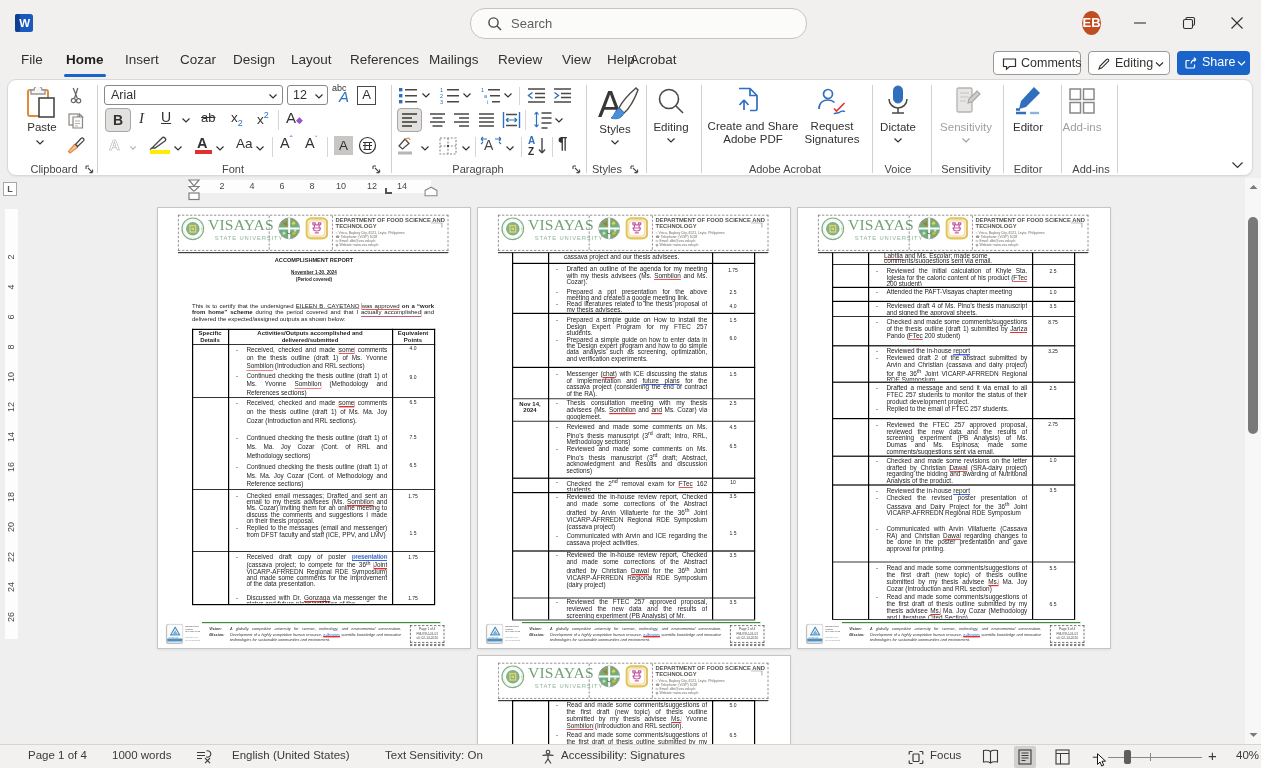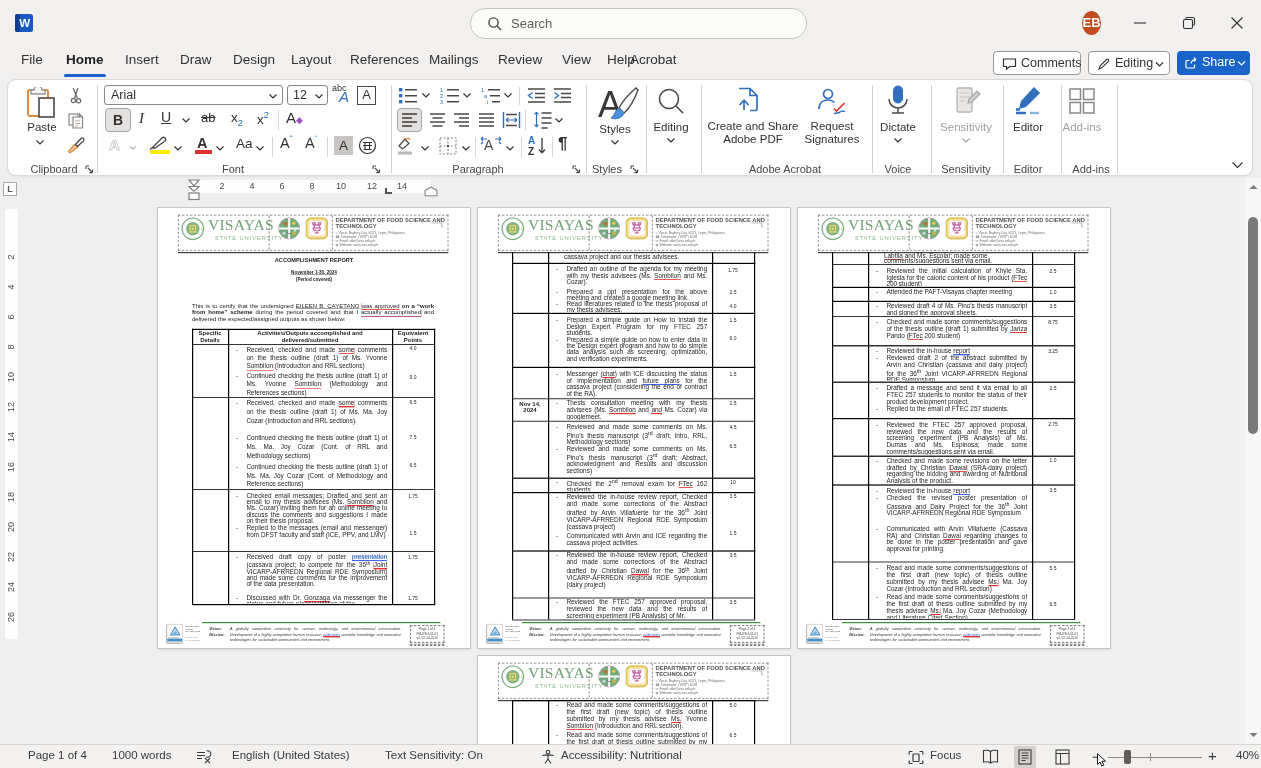--- a/index.html
+++ b/index.html
@@ -59,21 +59,21 @@
   <svg class="abs" style="left:1230px;top:16px" width="14" height="14" viewBox="0 0 14 14">
         <path d="M1.5 1.5 L12.5 12.5 M12.5 1.5 L1.5 12.5" stroke="#323130" stroke-width="1.1"></path>
       </svg>
 </div>
 
 <div id="tabrow">
   <div class="tab" style="left:21px">File</div>
   <div class="tab" style="left:66px;font-weight:bold;color:#1f1e1d">Home</div>
   <div class="abs" style="left:64px;top:27px;width:42px;height:3px;background:#1a63c9;border-radius:2px"></div>
   <div class="tab" style="left:125px">Insert</div>
-  <div class="tab" style="left:180px">Draw</div>
+  <div class="tab" style="left:180px">Cozar</div>
   <div class="tab" style="left:233px">Design</div>
   <div class="tab" style="left:291px">Layout</div>
   <div class="tab" style="left:350px">References</div>
   <div class="tab" style="left:429px">Mailings</div>
   <div class="tab" style="left:498px">Review</div>
   <div class="tab" style="left:562px">View</div>
   <div class="tab" style="left:607px">Help</div>
   <div class="tab" style="left:630px">Acrobat</div>
   <div class="abs" style="left:993px;top:4px;width:88px;height:24px;border:1px solid #9a9896;border-radius:4px;background:#fff">
     <svg class="abs" style="left:8px;top:5px" width="15" height="14" viewBox="0 0 15 14">
@@ -856,21 +856,21 @@
         <path d="M1 2.5 h8 M1 5.5 h8 M1 8.5 h5" stroke="#3b3a39" stroke-width="1.2"></path>
         <path d="M9 8.2 l5 5 M14 8.2 l-5 5" stroke="#3b3a39" stroke-width="1.2"></path>
         <path d="M10.5 1 a3.2 3.2 0 1 1 -0.4 5.8" fill="none" stroke="#3b3a39" stroke-width="1.1"></path>
       </svg>
   <div class="it" style="left:232px">English (United States)</div>
   <div class="it" style="left:385px">Text Sensitivity: On</div>
   <svg class="it" style="left:540px;top:4px" width="16" height="16" viewBox="0 0 16 16">
         <circle cx="8" cy="3" r="1.8" fill="none" stroke="#3b3a39" stroke-width="1.1"></circle>
         <path d="M2.5 6.5 C5 5.6 11 5.6 13.5 6.5 M8 6 V10 M8 10 L5 14.5 M8 10 L11 14.5" fill="none" stroke="#3b3a39" stroke-width="1.1"></path>
       </svg>
-  <div class="it" style="left:561px">Accessibility: Nutritional</div>
+  <div class="it" style="left:561px">Accessibility: Signatures</div>
   <svg class="it" style="left:908px;top:5px" width="16" height="15" viewBox="0 0 16 15">
         <path d="M4.5 1.5 H2 a0.8 0.8 0 0 0-0.8 0.8 V4.5 M11.5 1.5 H14 a0.8 0.8 0 0 1 0.8 0.8 V4.5 M4.5 13.5 H2 a0.8 0.8 0 0 1-0.8-0.8 V10.5 M11.5 13.5 H14 a0.8 0.8 0 0 0 0.8-0.8 V10.5" fill="none" stroke="#3b3a39" stroke-width="1.2"></path>
         <rect x="5" y="4" width="6" height="7.5" rx="0.8" fill="none" stroke="#3b3a39" stroke-width="1.2"></rect>
       </svg>
   <div class="it" style="left:930px">Focus</div>
   <svg class="it" style="left:982px;top:4px" width="17" height="16" viewBox="0 0 17 16">
         <path d="M8.5 2.5 C7 1.2 4.5 1 1.5 1.5 V13 C4.5 12.5 7 12.7 8.5 14 C10 12.7 12.5 12.5 15.5 13 V1.5 C12.5 1 10 1.2 8.5 2.5 Z M8.5 2.5 V14" fill="none" stroke="#3b3a39" stroke-width="1.1"></path>
       </svg>
   <div class="abs" style="left:1014px;top:1px;width:22px;height:22px;background:#d2d0ce;border-radius:2px"></div>
   <svg class="it" style="left:1018px;top:4px" width="14" height="16" viewBox="0 0 14 16">

